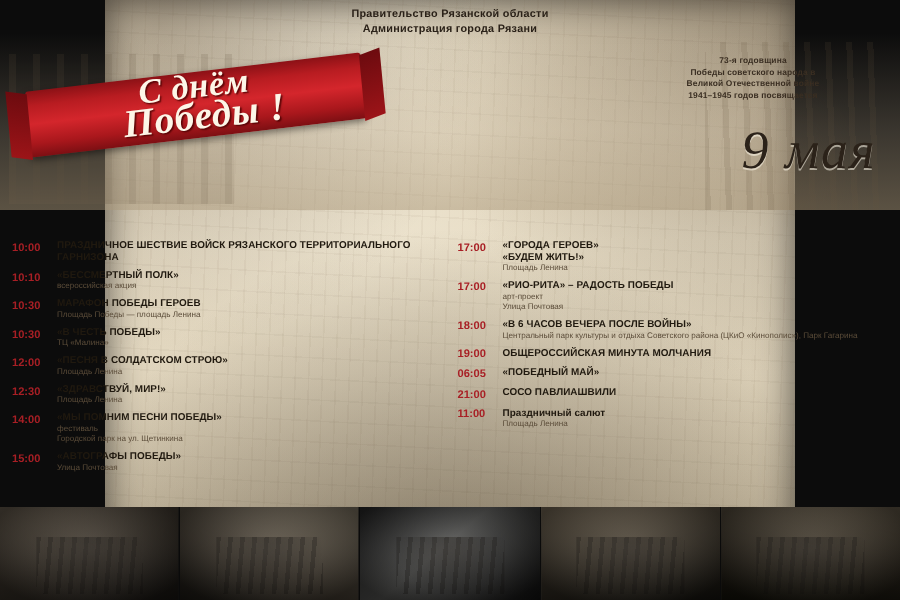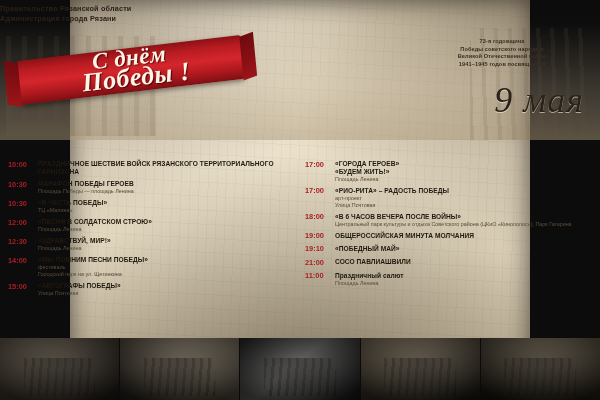--- a/index.html
+++ b/index.html
@@ -62,20 +62,21 @@
       radial-gradient(circle at 95% 6%, rgba(60,45,30,0.30), rgba(0,0,0,0) 40%),
       radial-gradient(circle at 50% 103%, rgba(45,35,22,0.45), rgba(0,0,0,0) 55%);
     pointer-events: none;
   }
 
   
   .header {
     position: absolute;
     left: 0; right: 0;
     top: 4px;
+    text-align: center;
     z-index: 5;
   }
   .header .line {
     font-size: 7.2px;
     font-weight: bold;
     color: #2a2118;
     letter-spacing: .2px;
     line-height: 9.5px;
   }
 
@@ -323,20 +324,27 @@
     <div class="col">
 
       <div class="entry">
         <div class="time">10:00</div>
         <div class="info">
           <div class="ttl">ПРАЗДНИЧНОЕ ШЕСТВИЕ ВОЙСК РЯЗАНСКОГО ТЕРРИТОРИАЛЬНОГО ГАРНИЗОНА</div>
           <div class="place"></div>
         </div>
       </div>
 
+      <div class="entry">
+        <div class="time">10:10</div>
+        <div class="info">
+          <div class="ttl">«БЕССМЕРТНЫЙ ПОЛК»</div>
+          <div class="place">всероссийская акция</div>
+        </div>
+      </div>
 
       <div class="entry">
         <div class="time">10:30</div>
         <div class="info">
           <div class="ttl">МАРАФОН ПОБЕДЫ ГЕРОЕВ</div>
           <div class="place">Площадь Победы — площадь Ленина</div>
         </div>
       </div>
 
       <div class="entry">
@@ -413,21 +421,21 @@
 
 
       <div class="entry">
         <div class="time">19:00</div>
         <div class="info">
           <div class="ttl">ОБЩЕРОССИЙСКАЯ МИНУТА МОЛЧАНИЯ</div>
         </div>
       </div>
 
       <div class="entry">
-        <div class="time">19:10</div>
+        <div class="time">06:05</div>
         <div class="info">
           <div class="ttl">«ПОБЕДНЫЙ МАЙ»</div>
         </div>
       </div>
 
       <div class="entry">
         <div class="time">21:00</div>
         <div class="info">
           <div class="ttl">СОСО ПАВЛИАШВИЛИ</div>
         </div>

